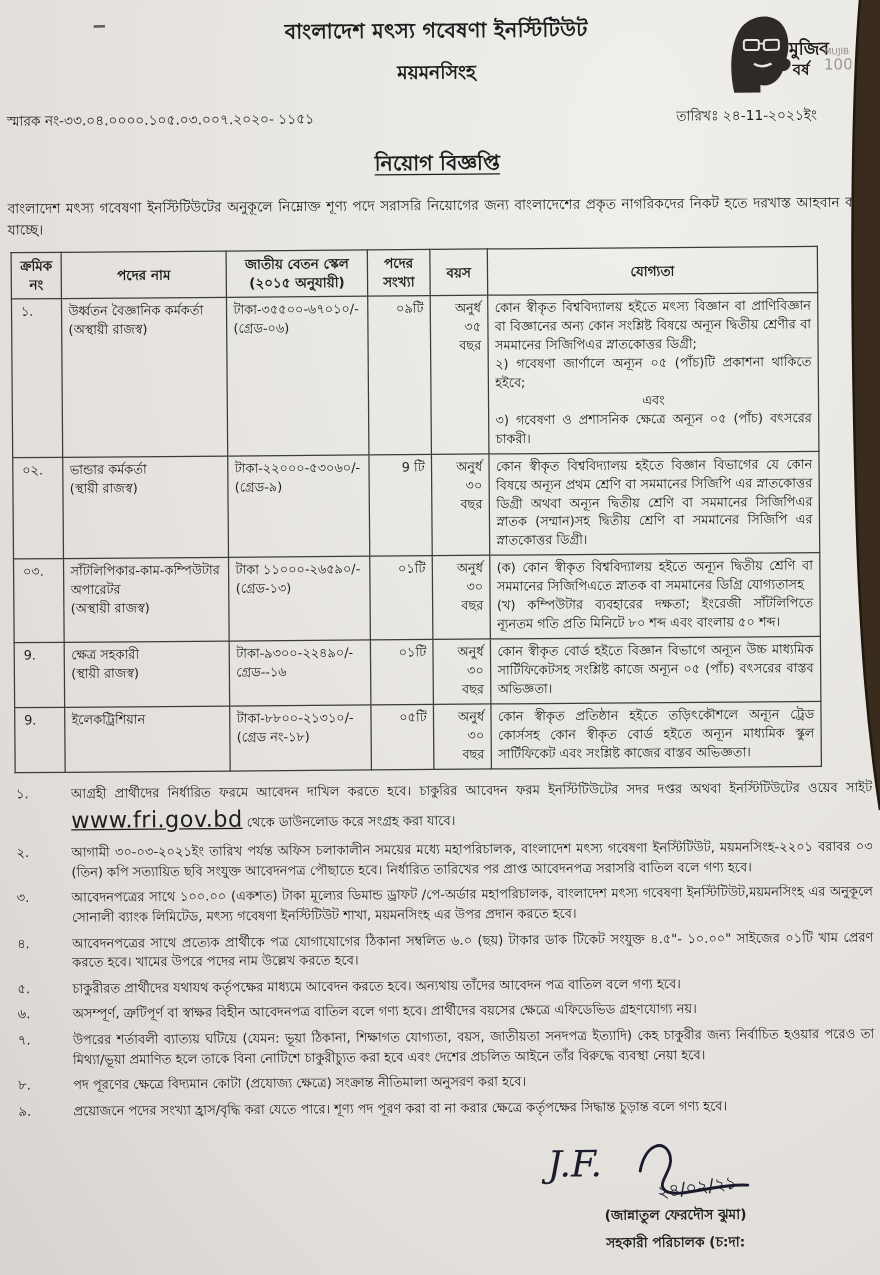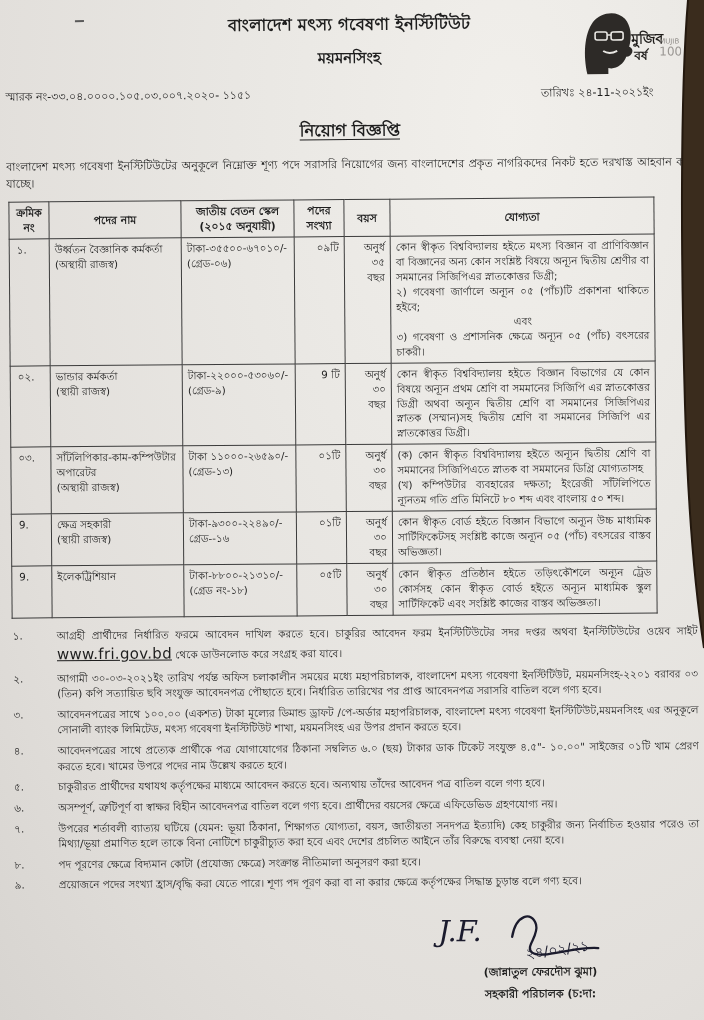--- a/index.html
+++ b/index.html
@@ -22,21 +22,21 @@
         font-size:10.3px;line-height:1.45;}
   th,td{border:1.4px solid #3c3c3c;padding:3px 5px;vertical-align:top;}
   th{font-weight:700;font-size:10.8px;text-align:center;vertical-align:middle;line-height:1.4;}
   td.c-sl{padding-left:7px;}
   td.c-count,td.c-age{text-align:right;}
   td.c-qual div{text-align:justify;}
   .conds{margin:10px 8px 0 8px;font-size:10.4px;line-height:1.5;}
   .cond{display:flex;margin-bottom:5px;}
   .cond-num{flex:0 0 44px;padding-left:3px;}
   .cond-text{flex:1;text-align:justify;}
-  .doc-link{text-decoration:underline;font-size:15px;letter-spacing:.3px;}
+  .doc-link{text-decoration:underline;font-size:18px;letter-spacing:.3px;}
   .signature{position:absolute;top:906px;right:40px;width:256px;text-align:center;font-size:11px;}
   .sig-svg{display:block;margin:0 auto;}
   .sig-name{margin-top:1px;font-weight:600;}
   .sig-desig{margin-top:3px;font-weight:600;}
 </style>
 </head>
 <body>
 
 <div class="stage">
   <div class="paper">

